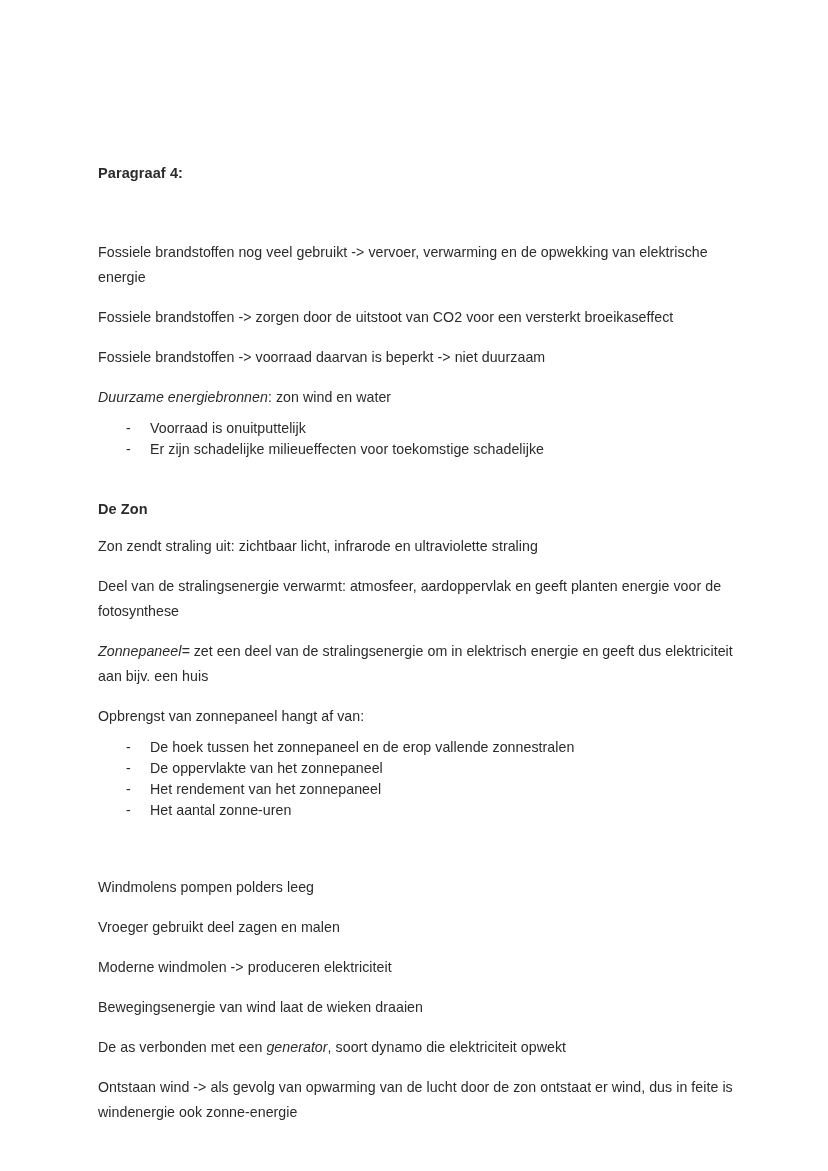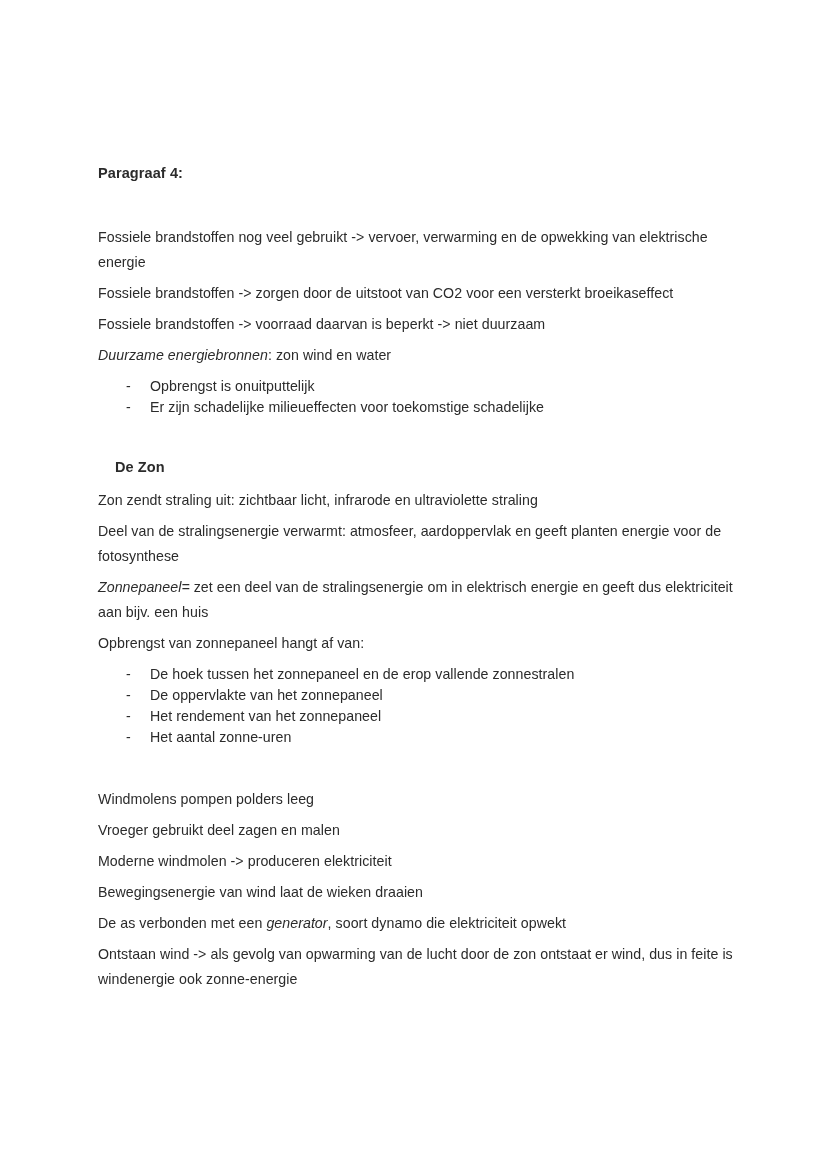--- a/index.html
+++ b/index.html
@@ -39,26 +39,26 @@
     height: 42px;
   }
   .section-gap {
     height: 39px;
   }
   .heading {
     font-size: 14.5px;
     font-weight: bold;
     line-height: 20px;
     letter-spacing: 0.1px;
-    margin: 0 0 11px 17px;
+    margin: 0 0 11px 0;
   }
   p.para {
     font-size: 14.2px;
     line-height: 25px;
-    margin: 0 0 6px 0;
+    margin: 15px 0 6px 0;
     letter-spacing: 0.05px;
   }
   p.para .term {
     font-weight: normal;
     font-style: italic;
   }
   ul.dashlist {
     list-style: none;
     margin: 8px 0 0 0;
     padding: 0;
@@ -87,21 +87,21 @@
 
     <div class="spacer-blank"></div>
 
     <p class="para">Fossiele brandstoffen nog veel gebruikt -&gt; vervoer, verwarming en de opwekking van elektrische energie</p>
     <p class="para">Fossiele brandstoffen -&gt; zorgen door de uitstoot van CO2 voor een versterkt broeikaseffect</p>
     <p class="para">Fossiele brandstoffen -&gt; voorraad daarvan is beperkt -&gt; niet duurzaam</p>
 
     <p class="para"><span class="term">Duurzame energiebronnen</span><span>: zon wind en water</span></p>
 
     <ul class="dashlist">
-      <li><span class="dash">-</span><span>Opbrengst is onuitputtelijk</span></li>
+      <li><span class="dash">-</span><span>Voorraad is onuitputtelijk</span></li>
       <li><span class="dash">-</span><span>Er zijn schadelijke milieueffecten voor toekomstige schadelijke</span></li>
     </ul>
 
     <div class="section-gap"></div>
 
     <div class="heading">De Zon</div>
 
     <p class="para">Zon zendt straling uit: zichtbaar licht, infrarode en ultraviolette straling</p>
     <p class="para">Deel van de stralingsenergie verwarmt: atmosfeer, aardoppervlak en geeft planten energie voor de fotosynthese</p>
 

